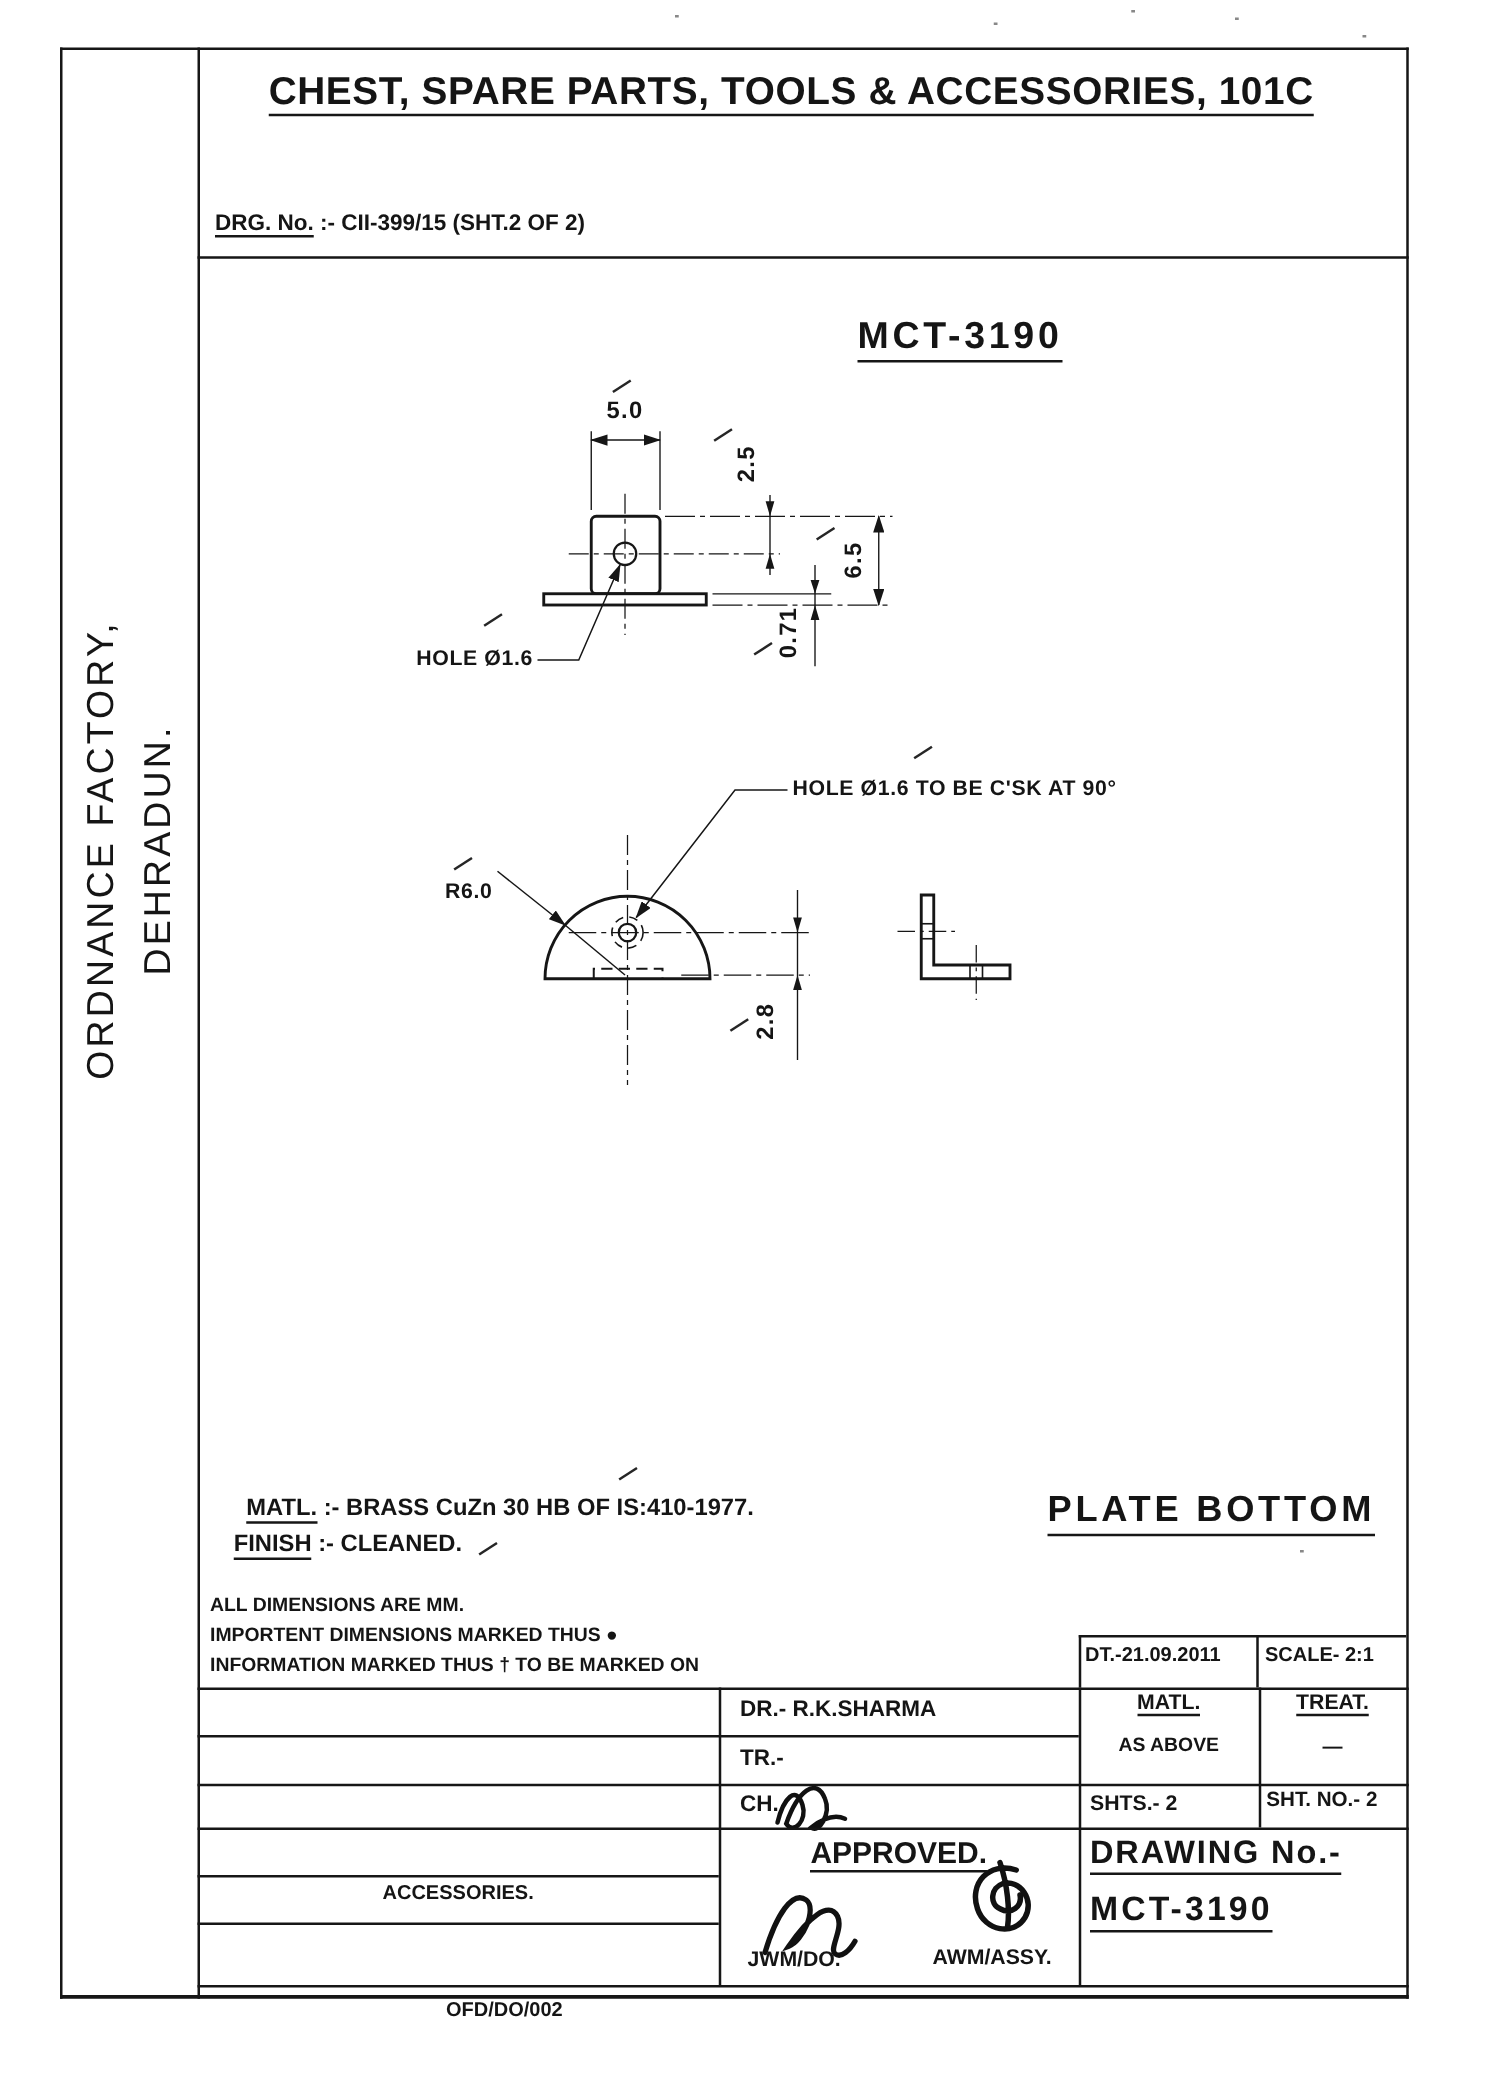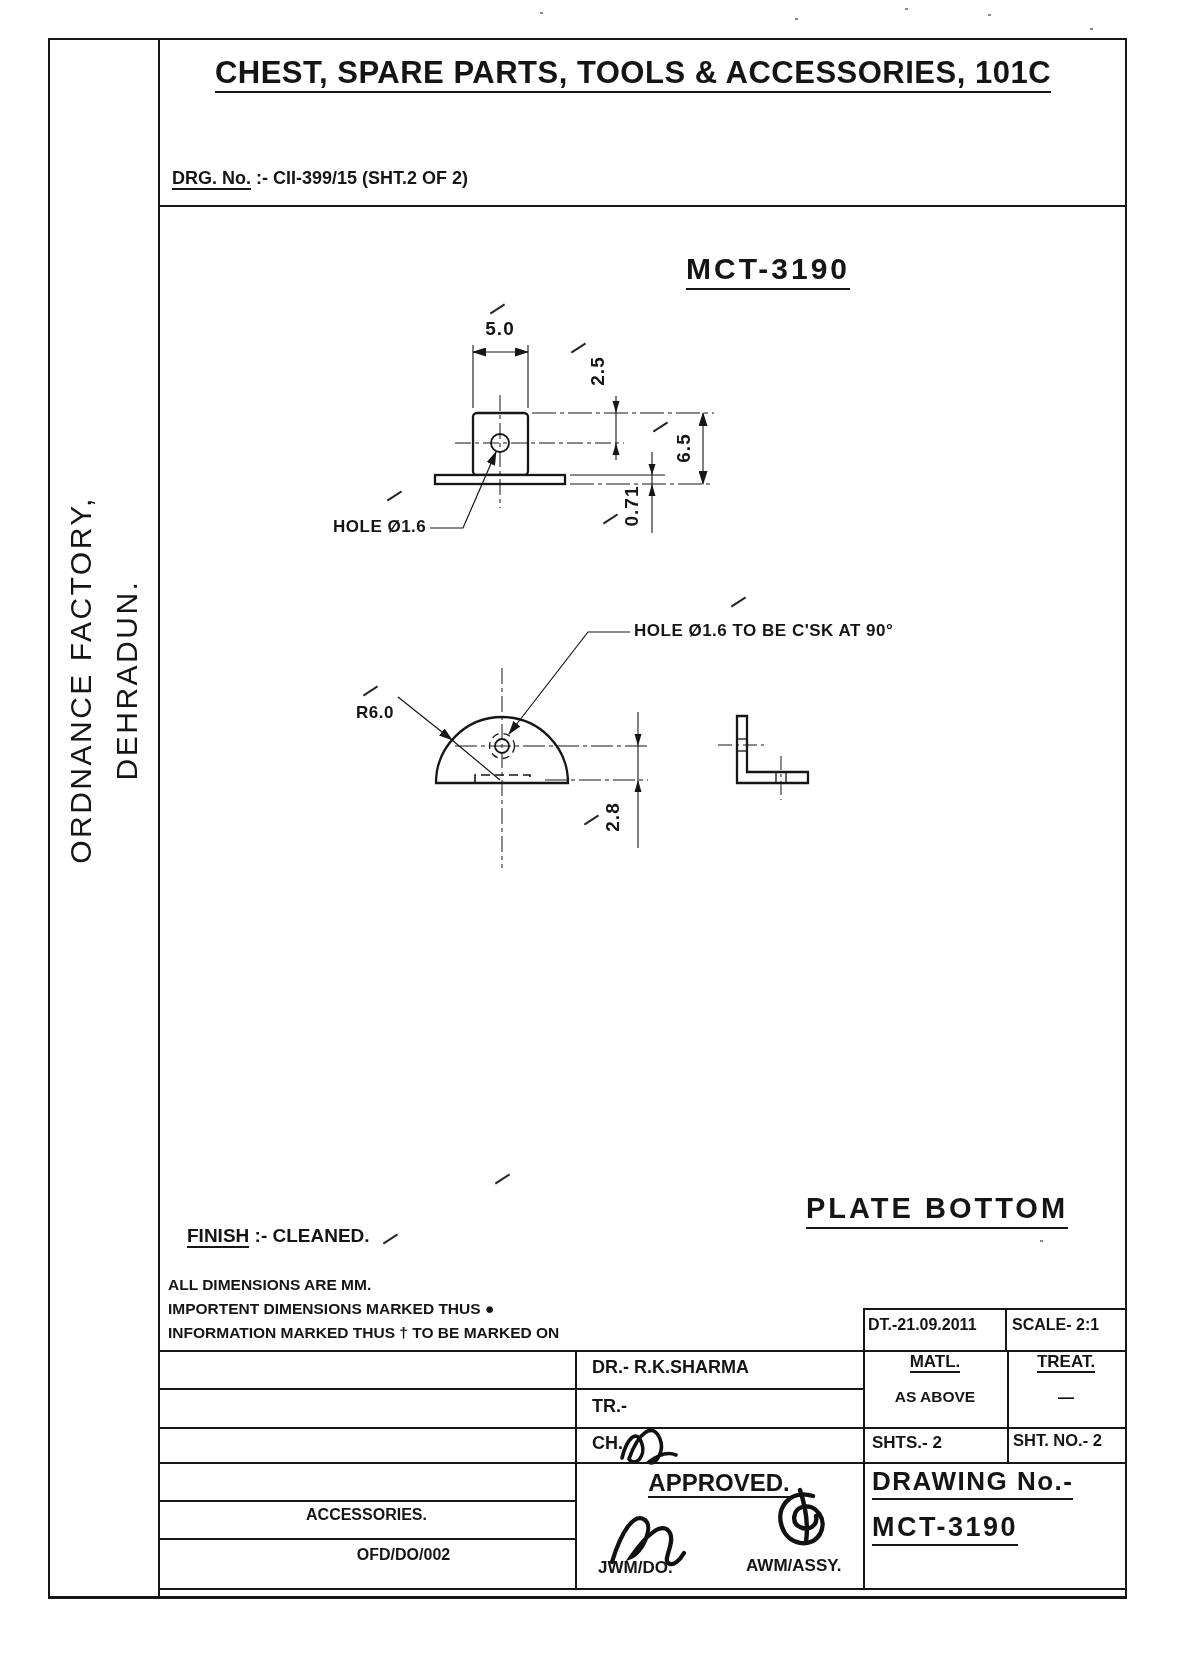--- a/index.html
+++ b/index.html
@@ -129,27 +129,31 @@
 
   <div class="abs dim ctr" style="left:478px;top:318px;width:44px;">5.0</div>
   <div class="abs dim ctr rot" style="left:576px;top:360px;width:44px;">2.5</div>
   <div class="abs dim ctr rot" style="left:662px;top:437px;width:44px;">6.5</div>
   <div class="abs dim ctr rot" style="left:605px;top:495px;width:54px;">0.71</div>
   <div class="abs dim ctr rot" style="left:591px;top:806px;width:44px;">2.8</div>
   <div class="abs lbl" style="left:356px;top:703px;">R6.0</div>
   <div class="abs lbl" style="left:333px;top:517px;">HOLE Ø1.6</div>
   <div class="abs lbl" style="left:634px;top:621px;">HOLE Ø1.6 TO BE C'SK AT 90°</div>
 
+  <div class="abs" style="left:197px;top:1196px;font-size:19px;">
+    <span class="b u1">MATL.</span>
+    <span class="b">:- BRASS CuZn 30 HB OF IS:410-1977.</span>
+  </div>
   <div class="abs" style="left:187px;top:1225px;font-size:19px;">
     <span class="b u1">FINISH</span>
     <span class="b">:- CLEANED.</span>
   </div>
 
   <div class="abs" style="left:806px;top:1192px;">
-    <span class="b" style="font-size:29px;letter-spacing:3px;border-bottom:2.5px solid #161616;padding-bottom:3px;">PLATE BOTTOM</span>
+    <span class="b" style="font-size:29px;letter-spacing:3px;border-bottom:2.5px solid #161616;padding-bottom:3px;margin-left:32px;">PLATE BOTTOM</span>
   </div>
 
   <div class="abs b" style="left:168px;top:1276px;font-size:15.5px;">ALL DIMENSIONS ARE MM.</div>
   <div class="abs b" style="left:168px;top:1300px;font-size:15.5px;">IMPORTENT DIMENSIONS MARKED THUS ●</div>
   <div class="abs b" style="left:168px;top:1324px;font-size:15.5px;">INFORMATION MARKED THUS † TO BE MARKED ON</div>
 
   <div class="hline" style="left:863px;top:1308px;width:262px;"></div>
   <div class="vline" style="left:863px;top:1308px;height:42px;"></div>
   <div class="vline" style="left:1005px;top:1308px;height:42px;"></div>
   <div class="abs tb" style="left:868px;top:1316px;font-size:16px;">DT.-21.09.2011</div>
@@ -183,21 +187,21 @@
   <div class="abs tb" style="left:872px;top:1433px;font-size:17px;">SHTS.-  2</div>
   <div class="abs tb" style="left:1013px;top:1431px;font-size:16.5px;">SHT. NO.-  2</div>
 
   <div class="abs ctr" style="left:575px;top:1469px;width:288px;">
     <span class="tb u1" style="font-size:24px;">APPROVED.</span>
   </div>
   <div class="abs tb" style="left:598px;top:1558px;font-size:17px;">JWM/DO.</div>
   <div class="abs tb" style="left:746px;top:1556px;font-size:17px;">AWM/ASSY.</div>
 
   <div class="abs ctr tb" style="left:158px;top:1506px;width:417px;font-size:16px;">ACCESSORIES.</div>
-  <div class="abs ctr tb" style="left:158px;top:1546px;width:491px;font-size:16px;">OFD/DO/002</div>
+  <div class="abs ctr tb" style="left:158px;top:1600px;width:491px;font-size:16px;">OFD/DO/002</div>
 
   <div class="abs" style="left:872px;top:1466px;">
     <span class="b" style="font-size:26px;letter-spacing:1.5px;border-bottom:2px solid #161616;padding-bottom:2px;">DRAWING No.-</span>
   </div>
   <div class="abs" style="left:872px;top:1512px;">
     <span class="b" style="font-size:27px;letter-spacing:2.5px;border-bottom:2px solid #161616;padding-bottom:2px;">MCT-3190</span>
   </div>
 
   <div class="tick" style="left:489px;top:308px;"></div>
   <div class="tick" style="left:570px;top:347px;"></div>

